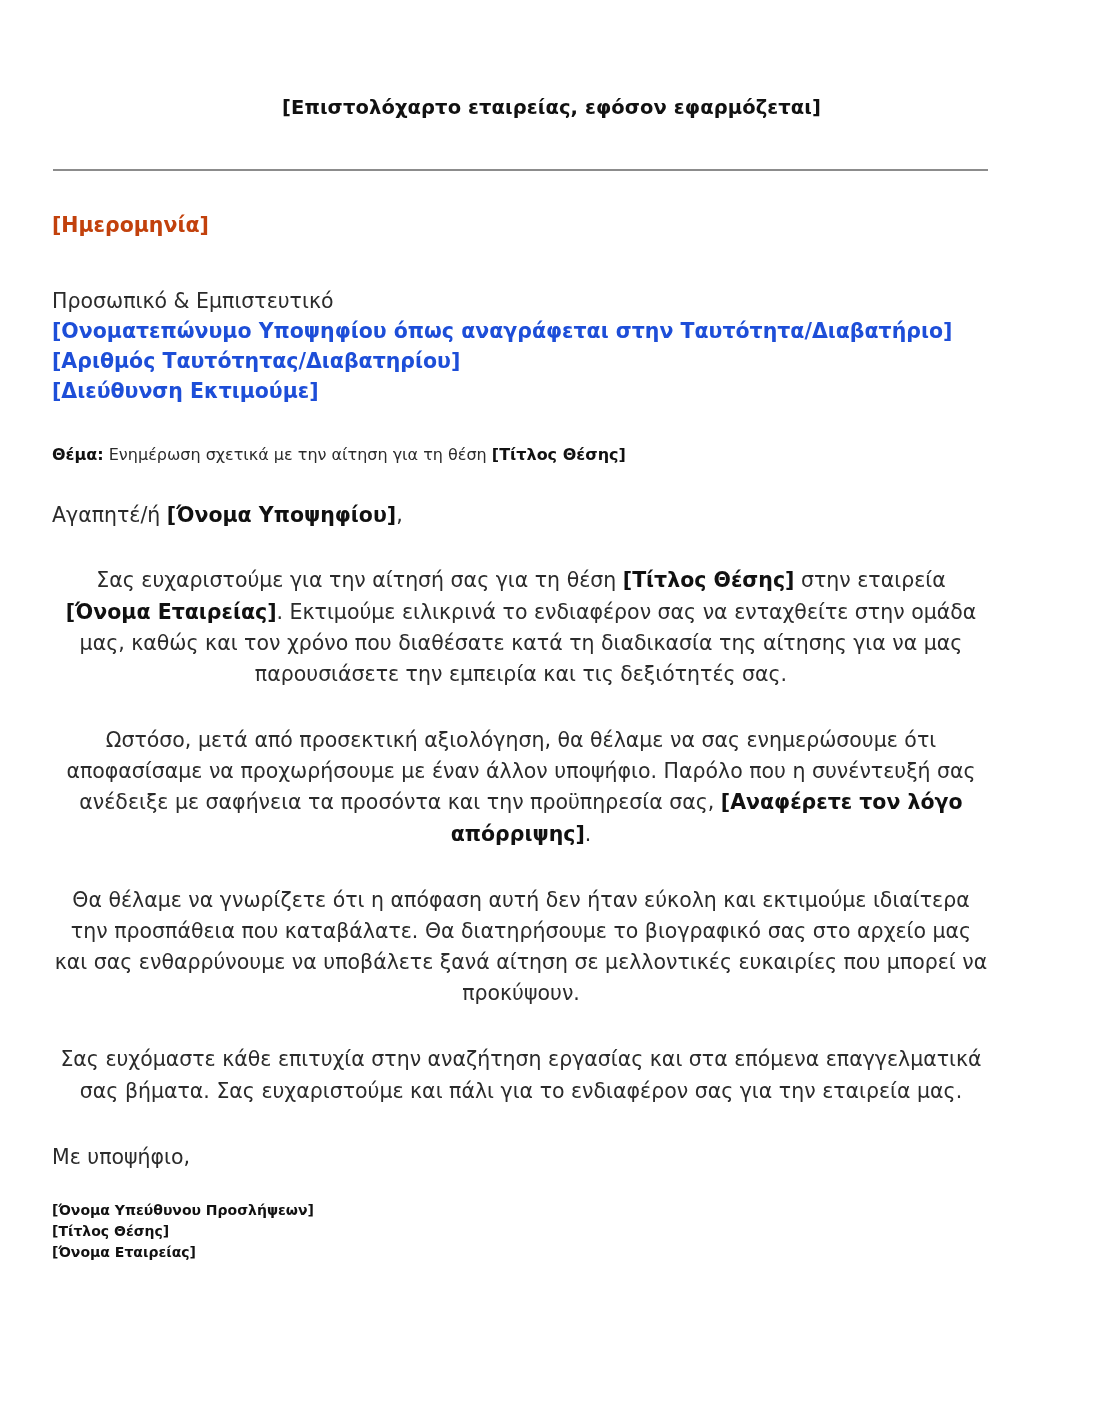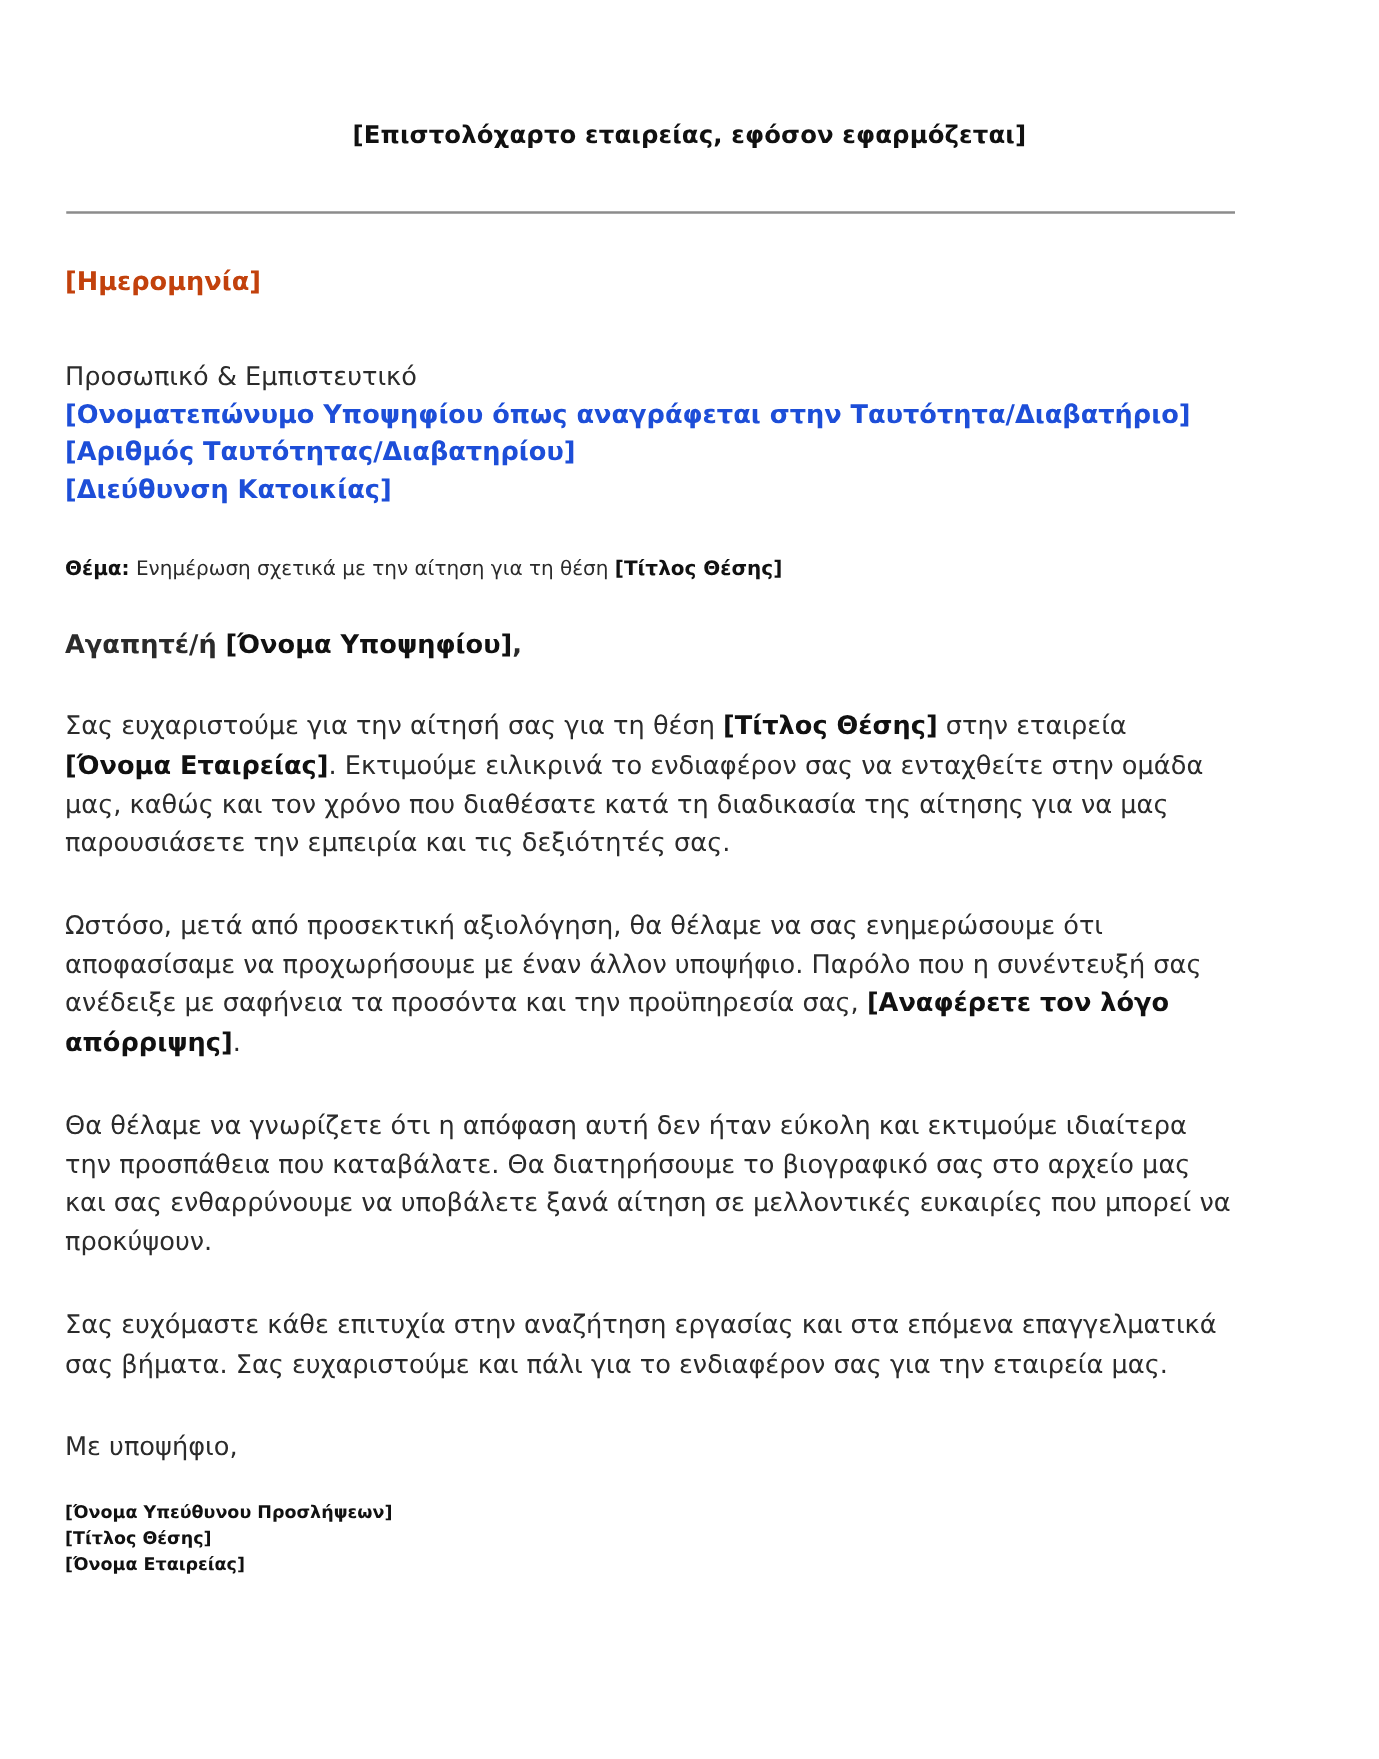--- a/index.html
+++ b/index.html
@@ -81,31 +81,30 @@
     line-height: 1.45;
     color: #2b2b2b;
   }
   .subject b { color: #111111; }
 
   .salutation {
     margin-top: 35px;
     font-size: 20.5px;
     line-height: 1.45;
     color: #2b2b2b;
-    font-weight: bold;
   }
   .salutation b { color: #111111; }
 
   p.para {
     margin: 0;
     margin-top: 35px;
     font-size: 20.5px;
     line-height: 1.52;
     color: #2b2b2b;
-    text-align: left;
+    text-align: center;
   }
   p.para b { color: #111111; font-weight: bold; }
 
   .closing {
     margin-top: 36px;
     font-size: 20.5px;
     line-height: 1.45;
     color: #2b2b2b;
   }
 
@@ -130,21 +129,21 @@
   </div>
 
   <div class="content">
 
     <div class="date-line">[Ημερομηνία]</div>
 
     <div class="block">
       <div class="reg">Προσωπικό &amp; Εμπιστευτικό</div>
       <div class="bd">[Ονοματεπώνυμο Υποψηφίου όπως αναγράφεται στην Ταυτότητα/Διαβατήριο]</div>
       <div class="bd">[Αριθμός Ταυτότητας/Διαβατηρίου]</div>
-      <div class="bd">[Διεύθυνση Κατοικίας]</div>
+      <div class="bd">[Διεύθυνση Εκτιμούμε]</div>
     </div>
 
     <div class="subject">
       <b>Θέμα:</b><span> Ενημέρωση σχετικά με την αίτηση για τη θέση </span><b>[Τίτλος Θέσης]</b>
     </div>
 
     <div class="salutation">
       <span>Αγαπητέ/ή </span><b>[Όνομα Υποψηφίου]</b><span>,</span>
     </div>
 

